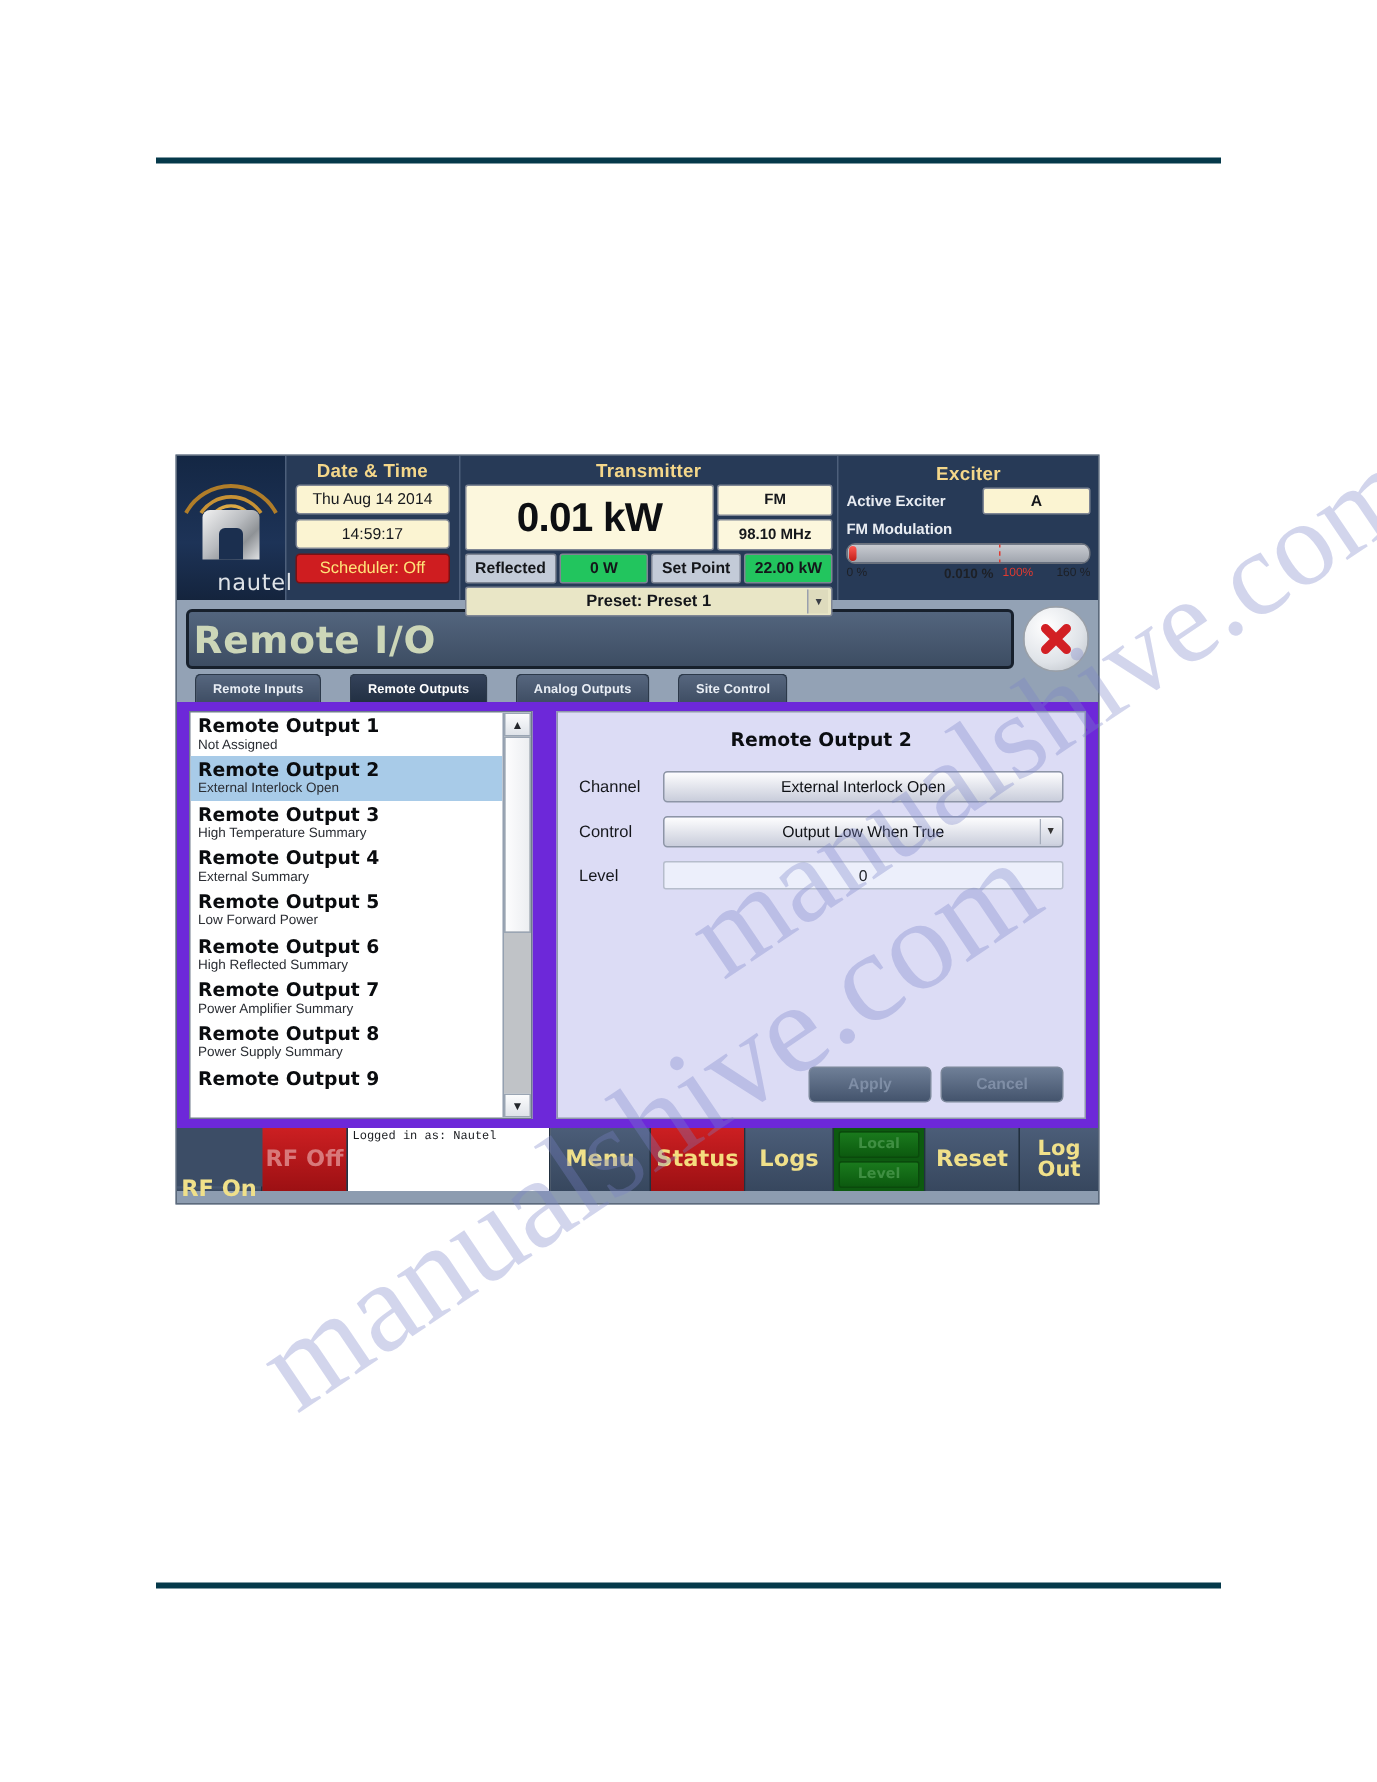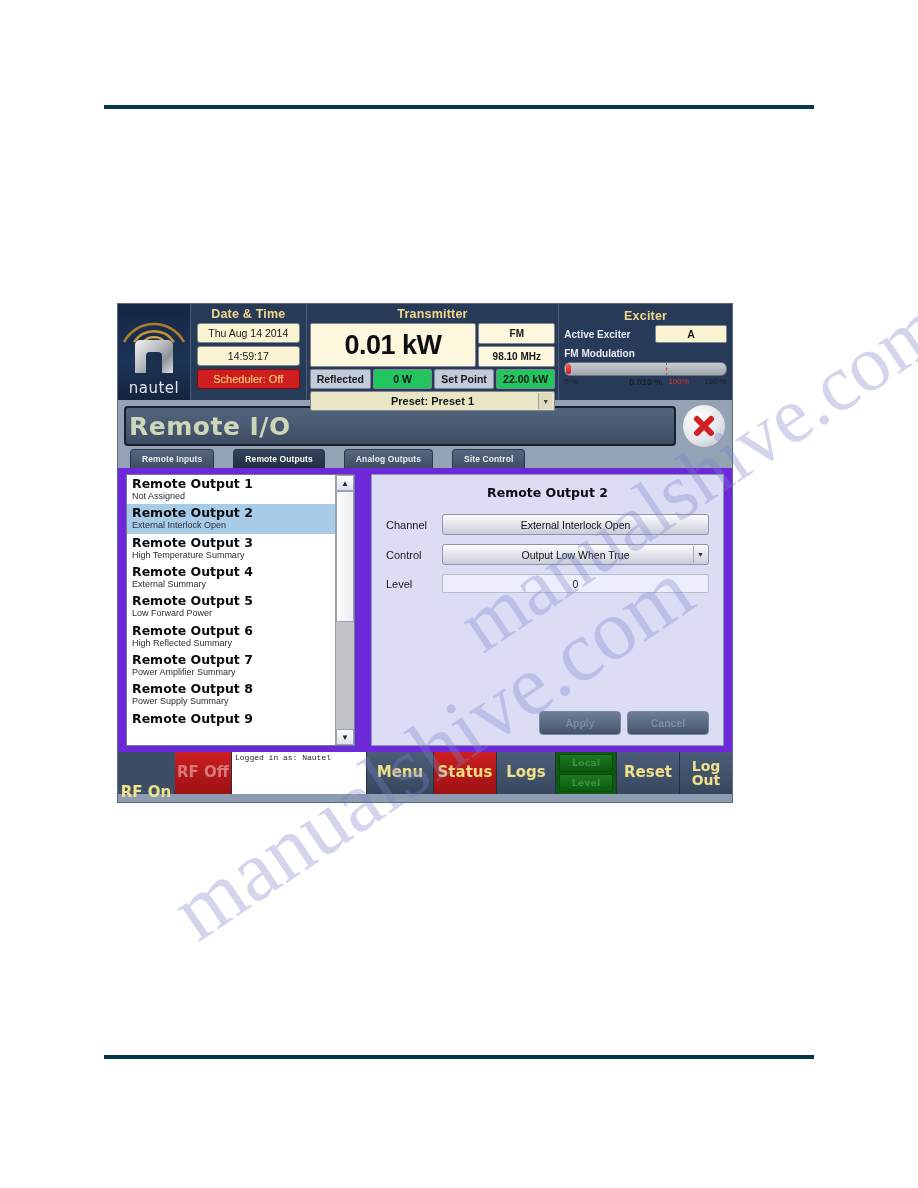--- a/index.html
+++ b/index.html
@@ -41,21 +41,21 @@
   
   .statusbar{display:flex;height:96px;background:#273a57;}
   .sb-logo{width:72px;background:linear-gradient(180deg,#142744 0%,#1d3357 60%,#14243d 100%);
     position:relative;}
   .sb-logo .arcs{position:absolute;top:6px;left:4px;width:64px;height:34px;}
   .sb-logo .nmark{position:absolute;top:36px;left:17px;width:38px;height:33px;
     background:linear-gradient(135deg,#f2f2f2 0%,#b9bcc0 45%,#8e9296 70%,#dfe1e3 100%);
     border-radius:5px 5px 0 0;}
   .sb-logo .nmark:after{content:"";position:absolute;left:11px;top:12px;width:16px;height:21px;
     background:#1b2f4f;border-radius:4px 4px 0 0;}
-  .sb-logo .wordmark{position:absolute;bottom:3px;left:0;width:72px;text-align:center;
+  .sb-logo .wordmark{position:absolute;bottom:3px;left:16px;width:72px;text-align:center;
     color:#dfe3e8;font-size:15px;letter-spacing:.5px;font-family:"DejaVu Sans",sans-serif;}
 
   .sb-col{border-left:1px solid #4d5f7b;box-sizing:border-box;}
   .sb-head{
     text-align:center;color:#f4d78a;font-weight:bold;font-size:12.5px;
     padding:3px 0 2px;letter-spacing:.2px;
   }
   .sb-datetime{width:116px;padding:0 4px 3px;box-sizing:border-box;}
   .pill{
     background:#fbf4d2;border:1px solid #7f8694;border-radius:3px;

